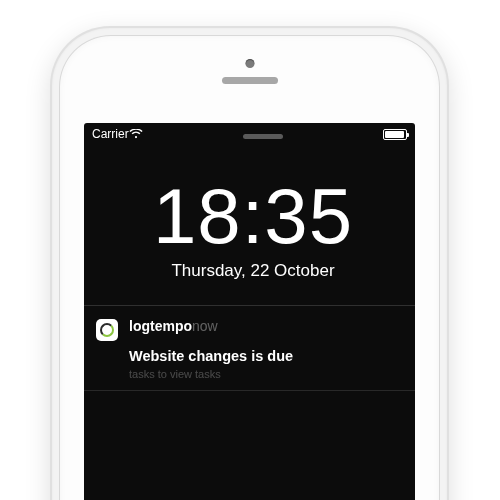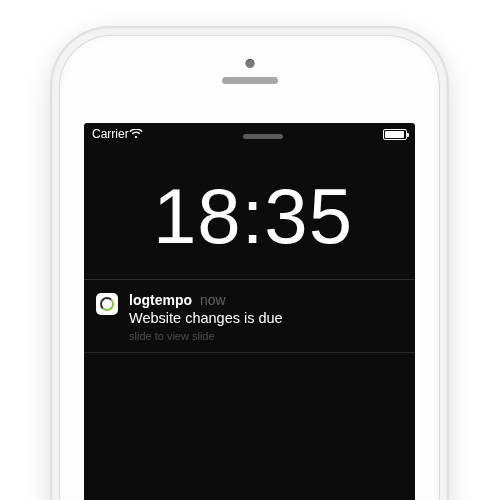--- a/index.html
+++ b/index.html
@@ -151,34 +151,34 @@
       height: 14px;
       border: 2.5px solid #2b2b2b;
       border-right-color: #8bc540;
       border-bottom-color: #8bc540;
       border-radius: 50%;
     }
     .notif-content { flex: 1; min-width: 0; }
     .notif-header {
       display: flex;
       align-items: baseline;
-      gap: 8px;
+      gap: 0;
     }
     .app-name {
       font-size: 14px;
       font-weight: 600;
     }
     .notif-time {
       font-size: 14px;
       color: rgba(255,255,255,0.35);
     }
     .notif-body {
       font-size: 14.5px;
-      font-weight: 400;
-      margin-top: 2px;
+      font-weight: 700;
+      margin-top: 14px;
       color: #fff;
     }
     .notif-hint {
       font-size: 11px;
       color: rgba(255,255,255,0.25);
       margin-top: 4px;
     }
   </style>
 </head>
 <body>
@@ -203,33 +203,34 @@
         </div>
         <div class="status-right">
           <div class="battery">
             <div class="battery-fill"></div>
           </div>
         </div>
       </div>
 
       <div class="clock">
         <div class="time">18:35</div>
+        <div class="date">Thursday, 22 October</div>
       </div>
 
       <div class="divider"></div>
 
       <div class="notification">
         <div class="app-icon">
           <div class="app-icon-inner"></div>
         </div>
         <div class="notif-content">
           <div class="notif-header">
             <span class="app-name">logtempo</span>
             <span class="notif-time">now</span>
           </div>
           <div class="notif-body">Website changes is due</div>
-          <div class="notif-hint">slide to view slide</div>
+          <div class="notif-hint">tasks to view tasks</div>
         </div>
       </div>
 
     </div>
   </div>
 </div>
 
 </body></html>

